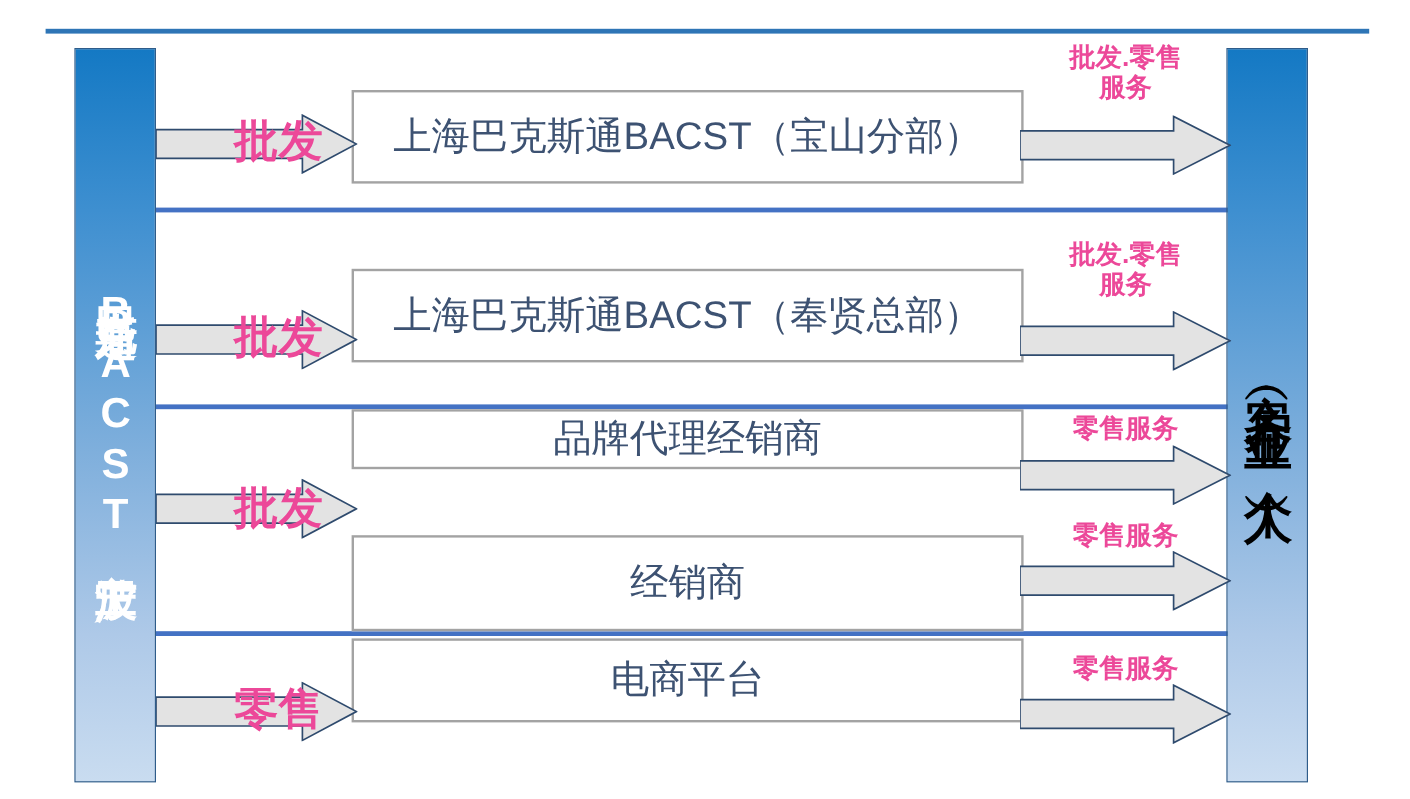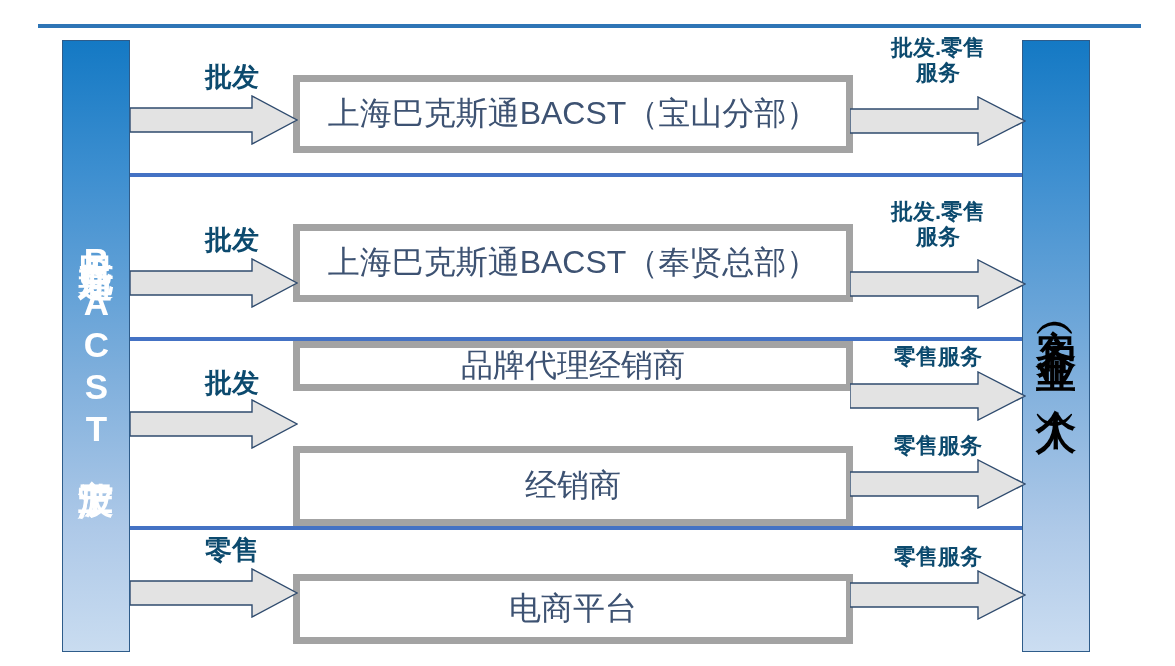--- a/index.html
+++ b/index.html
@@ -78,34 +78,34 @@
   .vbar-right .vtext {
     color: #000000;
     font-size: 40px;
     letter-spacing: 6px;
   }
 
   
   .chan-box {
     position: absolute;
     background: #ffffff;
-    border: 7px solid #a3a3a3;
+    border: 2px solid #a3a3a3;
     box-sizing: border-box;
     display: flex;
     align-items: center;
     justify-content: center;
     color: #3D5272;
     font-size: 32px;
     white-space: nowrap;
   }
   .chan-box.c1 { left: 293px; top: 75px;  width: 560px; height: 78px; }
   .chan-box.c2 { left: 293px; top: 224px; width: 560px; height: 78px; }
   .chan-box.c3 { left: 293px; top: 341px; width: 560px; height: 50px; }
   .chan-box.c4 { left: 293px; top: 446px; width: 560px; height: 80px; }
-  .chan-box.c5 { left: 293px; top: 574px; width: 560px; height: 70px; font-family: Liberation Mono, monospace; }
+  .chan-box.c5 { left: 293px; top: 532px; width: 560px; height: 70px; font-family: Liberation Mono, monospace; }
 
   
   .arrow {
     position: absolute;
   }
   .arrow svg { display: block; }
 
   .arrow.a-left-1  { left: 130px; top: 95px;  width: 168px; height: 50px; }
   .arrow.a-left-2  { left: 130px; top: 258px; width: 168px; height: 50px; }
   .arrow.a-left-3  { left: 130px; top: 399px; width: 168px; height: 50px; }
@@ -113,27 +113,27 @@
 
   .arrow.a-right-1 { left: 850px; top: 96px;  width: 176px; height: 50px; }
   .arrow.a-right-2 { left: 850px; top: 259px; width: 176px; height: 50px; }
   .arrow.a-right-3 { left: 850px; top: 371px; width: 176px; height: 50px; }
   .arrow.a-right-4 { left: 850px; top: 459px; width: 176px; height: 50px; }
   .arrow.a-right-5 { left: 850px; top: 570px; width: 176px; height: 50px; }
 
   
   .arrow-label {
     position: absolute;
-    color: #0c4a6e;
+    color: #ec4899;
     font-weight: bold;
     text-align: center;
     line-height: 1.12;
     white-space: pre-line;
   }
-  .arrow-label.left-lbl  { font-size: 27px; width: 168px; }
+  .arrow-label.left-lbl  { font-size: 37px; width: 168px; margin-top: 35px; }
   .arrow-label.right-lbl { font-size: 22px; width: 176px; }
 
   .arrow-label.l1 { left: 148px; top: 62px; }
   .arrow-label.l2 { left: 148px; top: 225px; }
   .arrow-label.l3 { left: 148px; top: 368px; }
   .arrow-label.l4 { left: 148px; top: 535px; }
 
   .arrow-label.r1 { left: 850px; top: 36px; }
   .arrow-label.r2 { left: 850px; top: 200px; }
   .arrow-label.r3 { left: 850px; top: 345px; }

